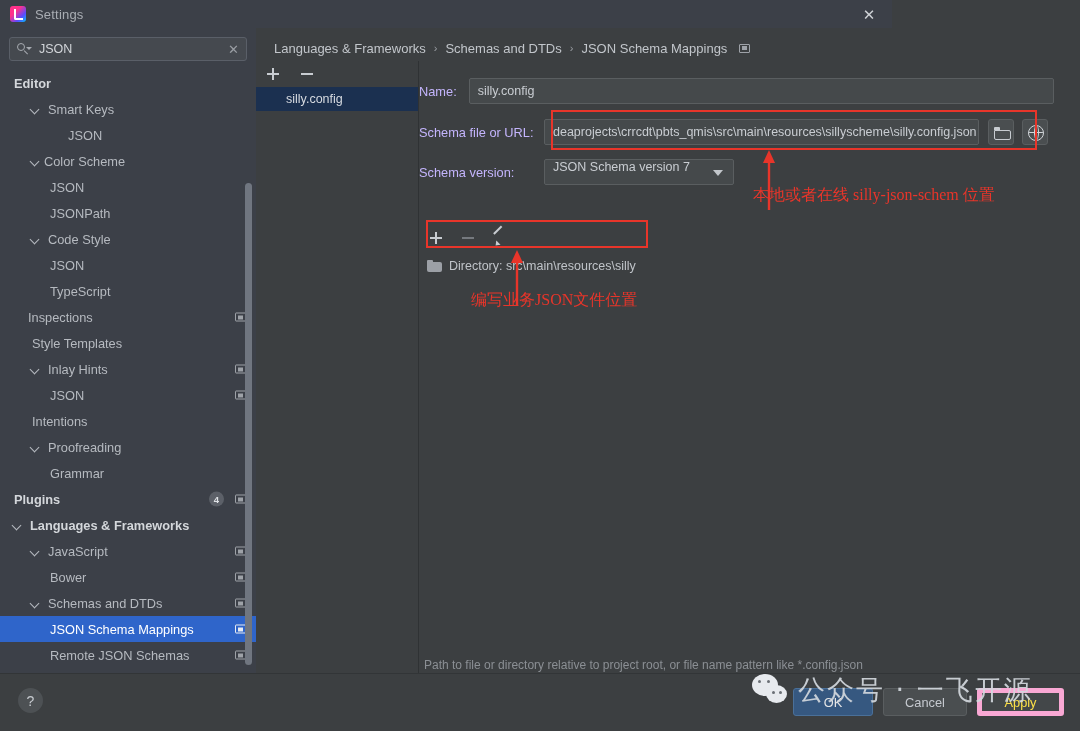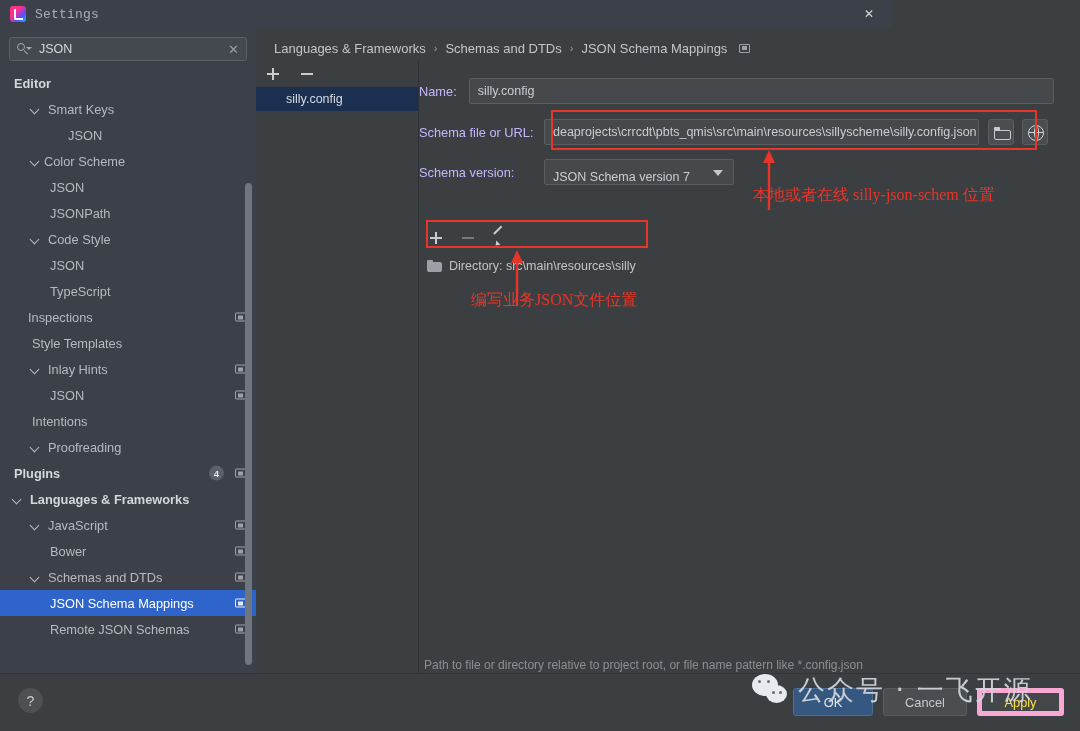--- a/index.html
+++ b/index.html
@@ -14,21 +14,21 @@
     width: 1080px; height: 731px;
     background: #3c3f41;
     color: #bbbbbb;
     font-size: 12.5px;
   }
 
   
   .titlebar {
     position: absolute; left: 0; top: 0; width: 892px; height: 28px;
     background: #3c4048;
-    display: flex; align-items: center; font-family: Liberation Mono, monospace;
+    display: flex; align-items: center;
   }
   .app-icon {
     width: 16px; height: 16px; margin-left: 10px; border-radius: 3px;
     background: linear-gradient(135deg,#ff318c 0%,#ff318c 35%,#5b4bff 70%,#00c2ff 100%);
     position: relative; flex: none;
   }
   .app-icon::after {
     content: ""; position: absolute; left: 4px; top: 3px;
     width: 7px; height: 9px; border-left: 2px solid #ffffff; border-bottom: 2px solid #ffffff;
     border-bottom-left-radius: 2px;
@@ -189,21 +189,21 @@
     color: #c4b5fd; font-size: 12.8px;
   }
   .txt-field {
     background: #45494b; border: 1px solid #5a5e60; border-radius: 2px;
     color: #c9cdd2; font-size: 12.5px;
     display: flex; align-items: center; padding: 0 8px;
   }
   .select-field {
     background: #45494b; border: 1px solid #5a5e60; border-radius: 2px;
     color: #c9cdd2; font-size: 12.5px;
-    display: flex; align-items: flex-end; padding: 0 8px; position: relative;
+    display: flex; align-items: flex-start; padding: 0 8px; position: relative;
   }
   .select-arrow {
     position: absolute; right: 10px; top: 50%; margin-top: -2px;
     border-left: 5px solid transparent; border-right: 5px solid transparent;
     border-top: 6px solid #c2c6cb;
   }
   .sq-btn {
     width: 26px; height: 26px; background: #4a4e50; border: 1px solid #5a5e60;
     border-radius: 3px; position: relative;
   }
@@ -373,20 +373,23 @@
         <div class="tree-row">
           <span class="row-label" style="margin-left: 50px;">JSON</span>
           <span class="copy-ico"></span>
         </div>
         <div class="tree-row">
           <span class="row-label" style="margin-left: 32px;">Intentions</span>
         </div>
         <div class="tree-row">
           <span class="tw" style="left: 30px;"></span>
           <span class="row-label" style="margin-left: 48px;">Proofreading</span>
+        </div>
+        <div class="tree-row">
+          <span class="row-label" style="margin-left: 50px;">Grammar</span>
         </div>
         <div class="tree-row bold">
           <span class="row-label" style="margin-left: 14px;">Plugins</span>
           <span class="badge-count">4</span>
           <span class="copy-ico"></span>
         </div>
         <div class="tree-row bold">
           <span class="tw" style="left: 12px;"></span>
           <span class="row-label" style="margin-left: 30px;">Languages &amp; Frameworks</span>
         </div>

